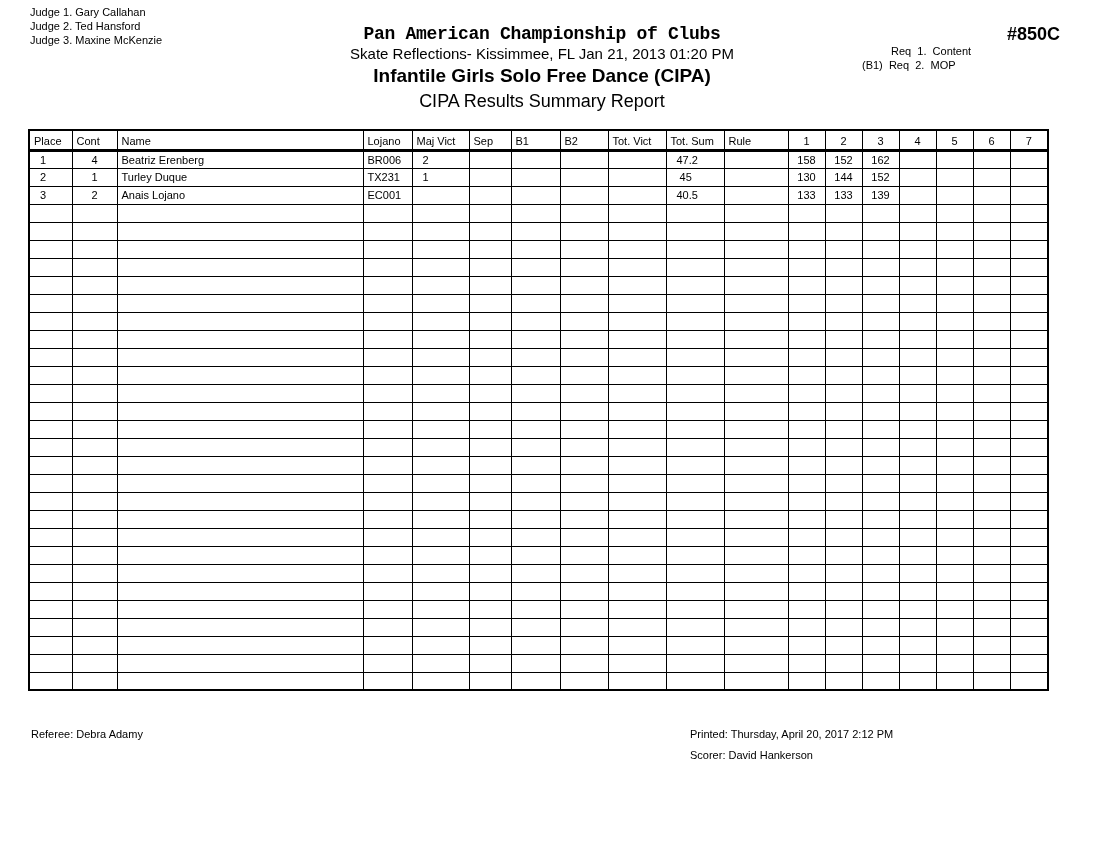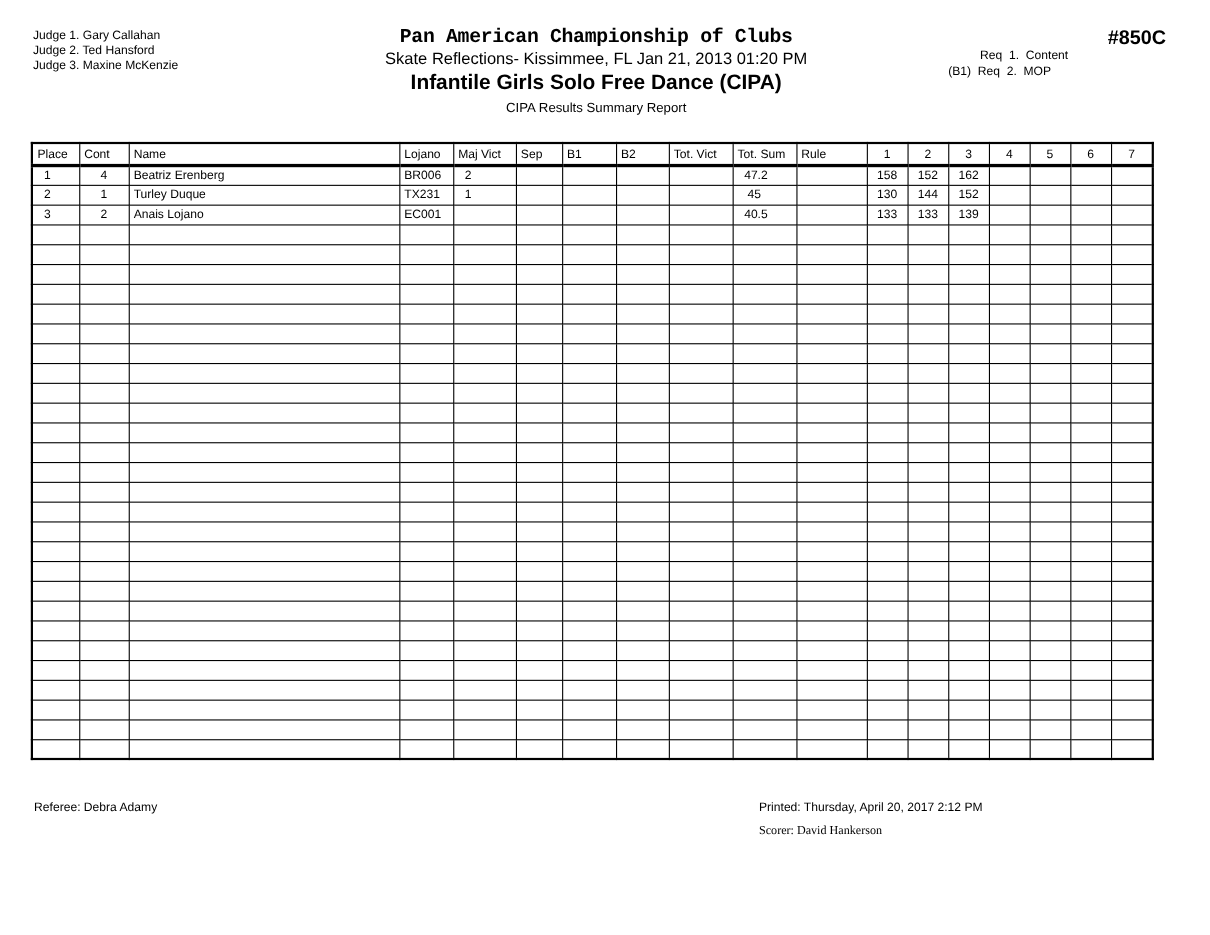--- a/index.html
+++ b/index.html
@@ -1,38 +1,38 @@
 <!DOCTYPE html>
 <html><head>
 <meta charset="utf-8">
 <style>
   html, body { margin: 0; padding: 0; background: #ffffff; }
   body { width: 1100px; height: 850px; position: relative; overflow: hidden;
          font-family: "Liberation Sans", sans-serif; color: #000; }
   .abs { position: absolute; white-space: nowrap; }
-  .judges { left: 30px; top: 25px; font-size: 11px; line-height: 14px; }
+  .judges { left: 30px; top: 5px; font-size: 11px; line-height: 14px; }
   .center-block { left: 300px; width: 484px; text-align: center; }
   .t1 { top: 24px; font-size: 18px; font-weight: bold; letter-spacing: -0.3px; font-family: Liberation Mono, monospace; }
   .t2 { top: 45px; font-size: 15px; }
   .t3 { top: 65px; font-size: 19px; font-weight: bold; }
-  .t4 { top: 91px; font-size: 12px; }
+  .t4 { top: 91px; font-size: 18px; }
   .eventno { left: 1007px; top: 24px; font-size: 18px; font-weight: bold; }
   .req { left: 862px; top: 44px; font-size: 11px; line-height: 14px; }
   .req div { text-align: left; }
   table.grid { position: absolute; left: 28px; top: 129px; border-collapse: collapse; table-layout: fixed; width: 1020px; }
   table.grid td, table.grid th { border: 1px solid #000; height: 18px; padding: 0 0 0 4px; font-size: 11px; font-weight: normal;
          text-align: left; overflow: hidden; white-space: nowrap; box-sizing: border-box; }
   table.grid th { height: 20px; border-bottom: 3px solid #000; padding-top: 3px; }
   table.grid { border: 2px solid #000; }
   table.grid .c { text-align: center; padding-left: 0; }
   table.grid .pad { padding-left: 10px; }
   .footer { font-size: 11px; }
   .ref { left: 31px; top: 728px; }
   .printed { left: 690px; top: 728px; }
-  .scorer { left: 690px; top: 749px; font-family: Liberation Serif, serif; }
+  .scorer { left: 690px; top: 749px; }
 </style>
 </head>
 <body>
 
 <div class="abs judges">
   <div>Judge  1.  Gary Callahan</div>
   <div>Judge  2.  Ted Hansford</div>
   <div>Judge  3.  Maxine McKenzie</div>
 </div>
 

